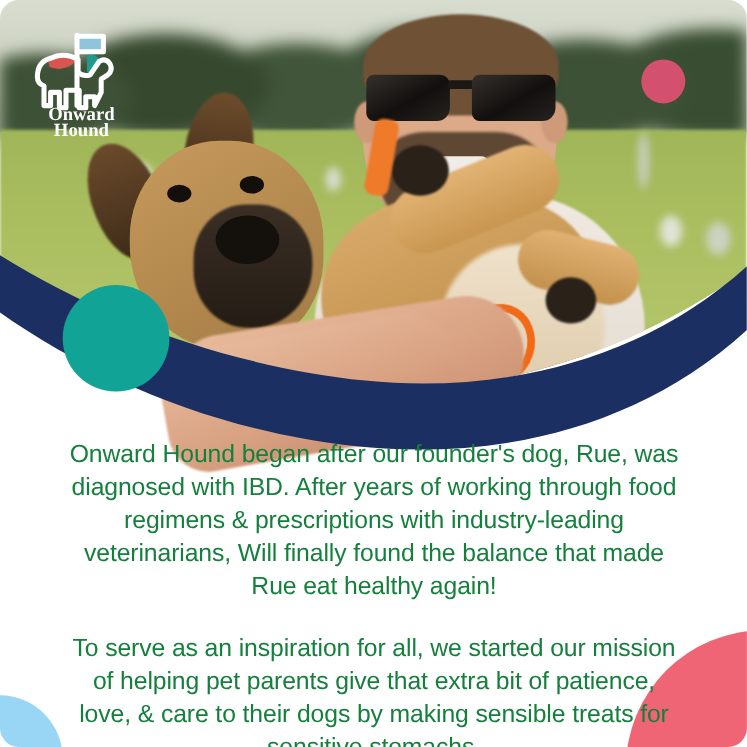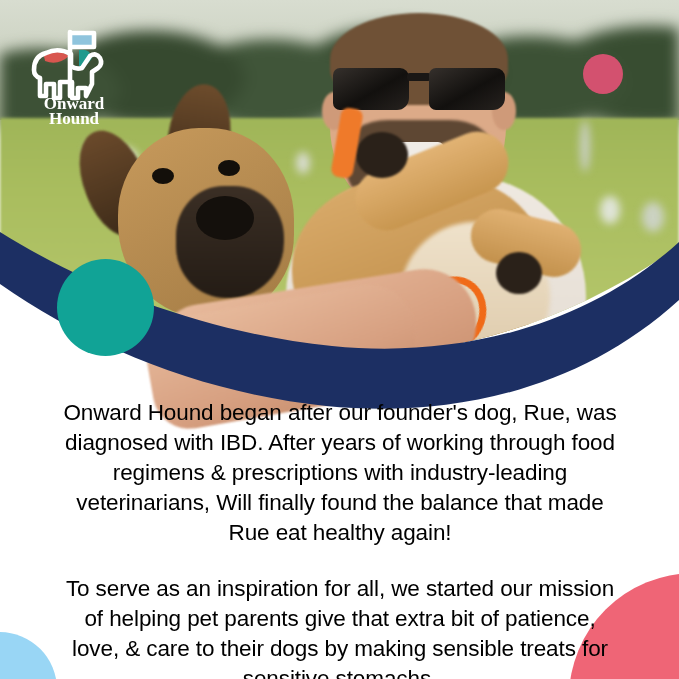--- a/index.html
+++ b/index.html
@@ -8,20 +8,21 @@
     background:#ffffff;
     font-family:"Liberation Sans", sans-serif;
     overflow:hidden;
   }
 
   #card {
     position:relative;
     width:679px; height:679px;
     background:#ffffff;
     overflow:hidden;
+    border-radius:17px;
   }
 
   
   #hero {
     position:absolute;
     left:0; top:0;
     width:679px; height:400px;
     overflow:hidden;
   }
   #hero-clip {
@@ -241,21 +242,21 @@
   #logo svg { display:block; }
 
   
   #copy {
     position:absolute; left:62px; top:398px;
     width:556px;
     z-index:7;
     text-align:center;
   }
   .para {
-    color:#000000;
+    color:#15803d;
     font-size:22.5px;
     line-height:30px;
     letter-spacing:-0.1px;
     font-weight:400;
   }
   .para + .para { margin-top:26px; }
 </style>
 </head>
 <body>
 

